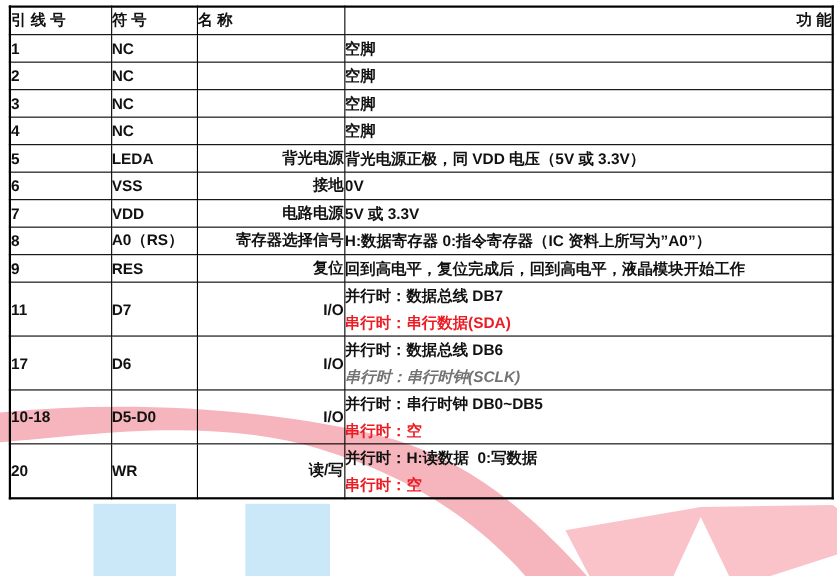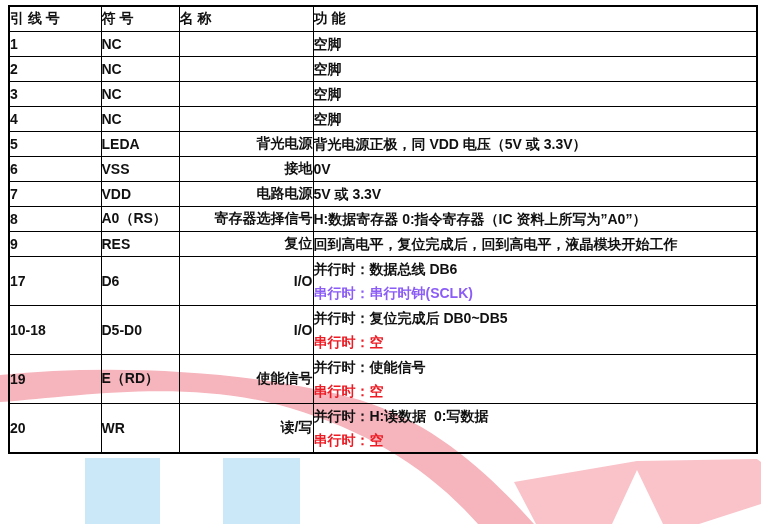--- a/index.html
+++ b/index.html
@@ -31,21 +31,21 @@
     font-weight:bold;
     color:#111;
     vertical-align:middle;
     overflow:hidden;
     background:transparent;
   }
   .pin-table thead tr{height:25px;}
   .pin-table tr.single{height:24.5px;}
   .pin-table tr.double{height:49px;}
   .th-left{text-align:left;padding-left:7px;}
-  .th-center{text-align:left;}
+  .th-center{text-align:right;}
   .c1{padding-left:7px;}
   .c2{padding-left:6px;}
   .c3{padding-left:6px;text-align:right;}
   .c4{padding-left:7px;}
   .fline{
     line-height:24px;
     white-space:pre;
     overflow:hidden;
   }
   .serial{  }
@@ -162,50 +162,50 @@
       <td class="c1"><span>9</span></td>
       <td class="c2"><span>RES</span></td>
       <td class="c3"><span>复位</span></td>
       <td class="c4">
         <div class="fline parallel">回到高电平，复位完成后，回到高电平，液晶模块开始工作</div>
 
       </td>
     </tr>
 
 
+    <tr class="double">
+      <td class="c1"><span>11</span></td>
+      <td class="c2"><span>D7</span></td>
+      <td class="c3"><span>I/O</span></td>
+      <td class="c4">
+        <div class="fline parallel">并行时：数据总线 DB7</div>
+        <div class="fline serial" style="color: rgb(237, 28, 36);">串行时：串行数据(SDA)</div>
+      </td>
+    </tr>
 
     <tr class="double">
       <td class="c1"><span>17</span></td>
       <td class="c2"><span>D6</span></td>
       <td class="c3"><span>I/O</span></td>
       <td class="c4">
         <div class="fline parallel">并行时：数据总线 DB6</div>
-        <div class="fline serial" style="color: #8b5cf6;">串行时：串行时钟(SCLK)</div>
+        <div class="fline serial" style="color: #737373; font-style: italic;">串行时：串行时钟(SCLK)</div>
       </td>
     </tr>
 
     <tr class="double">
       <td class="c1"><span>10-18</span></td>
       <td class="c2"><span>D5-D0</span></td>
       <td class="c3"><span>I/O</span></td>
       <td class="c4">
-        <div class="fline parallel">并行时：复位完成后 DB0~DB5</div>
+        <div class="fline parallel">并行时：串行时钟 DB0~DB5</div>
         <div class="fline serial" style="color: rgb(237, 28, 36);">串行时：空</div>
       </td>
     </tr>
 
-    <tr class="double">
-      <td class="c1"><span>19</span></td>
-      <td class="c2"><span>E（RD）</span></td>
-      <td class="c3"><span>使能信号</span></td>
-      <td class="c4">
-        <div class="fline parallel">并行时：使能信号</div>
-        <div class="fline serial" style="color: rgb(237, 28, 36);">串行时：空</div>
-      </td>
-    </tr>
 
     <tr class="double">
       <td class="c1"><span>20</span></td>
       <td class="c2"><span>WR</span></td>
       <td class="c3"><span>读/写</span></td>
       <td class="c4">
         <div class="fline parallel">并行时：H:读数据  0:写数据</div>
         <div class="fline serial" style="color: rgb(237, 28, 36);">串行时：空</div>
       </td>
     </tr>

